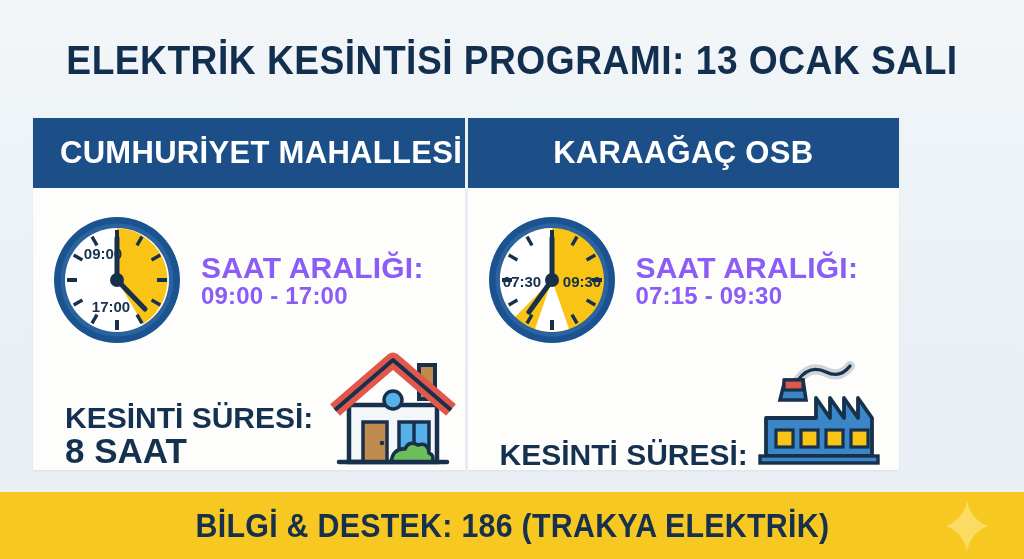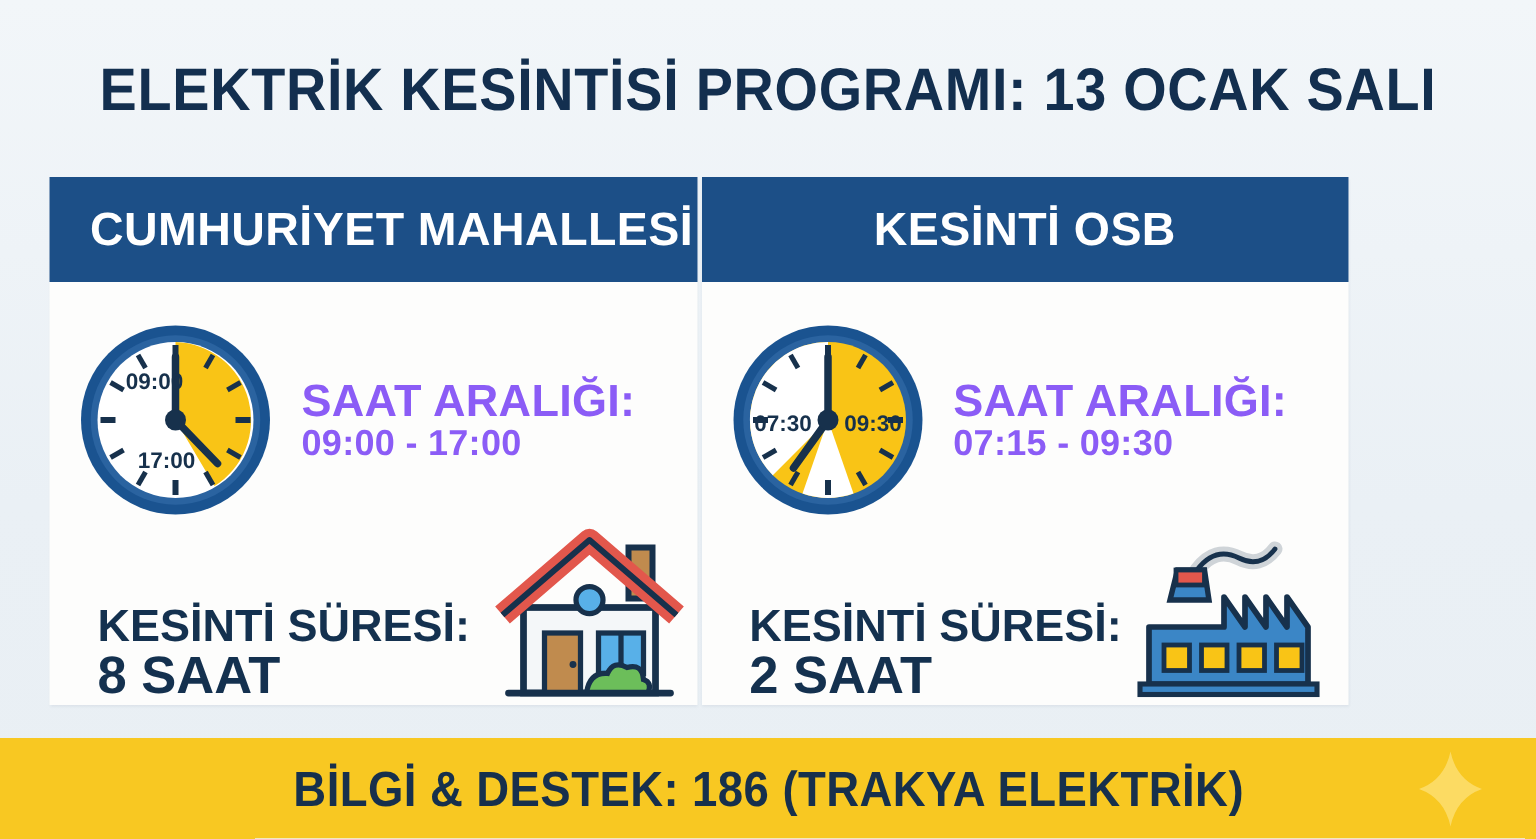--- a/index.html
+++ b/index.html
@@ -253,21 +253,21 @@
               <line x1="12" y1="114" x2="120" y2="114" stroke="#17314c" stroke-width="4.5" stroke-linecap="round"></line>
             </svg>
           </div>
         </div>
 
       </div>
     </div>
 
     <div class="card">
       <div class="card-header">
-        <span class="card-header-text">KESİNTİ OSB</span>
+        <span class="card-header-text">KARAAĞAÇ OSB</span>
       </div>
       <div class="card-body">
 
         <div class="row-top">
           <div class="clock-slot">
             <svg width="134" height="134" viewBox="0 0 134 134">
               <circle cx="67" cy="67" r="63" fill="#1a5390"></circle>
               <circle cx="67" cy="67" r="56.5" fill="#2a63a0"></circle>
               <circle cx="67" cy="67" r="52" fill="#f9c416"></circle>
 
@@ -300,21 +300,20 @@
           </div>
           <div class="textblock">
             <span class="label">SAAT ARALIĞI:</span>
             <span class="value">07:15 - 09:30</span>
           </div>
         </div>
 
         <div class="row-bottom">
           <div class="dur-text">
             <span class="label">KESİNTİ SÜRESİ:</span>
-            <span class="value">2 SAAT</span>
           </div>
           <div class="icon-slot">
             <svg width="140" height="124" viewBox="0 0 140 124">
 
               <path d="M40 34 q12-16 28-8 q14 7 24-6" fill="none" stroke="#cfd4d8" stroke-width="10" stroke-linecap="round"></path>
               <path d="M40 34 q12-16 28-8 q14 7 24-6" fill="none" stroke="#17314c" stroke-width="3.2" stroke-linecap="round"></path>
 
               <path d="M22 54 L27 34 L45 34 L48 54 Z" fill="#3b86c6" stroke="#17314c" stroke-width="3.6"></path>
               <rect x="26" y="34" width="19" height="10" fill="#e2574c" stroke="#17314c" stroke-width="3.2"></rect>
 

